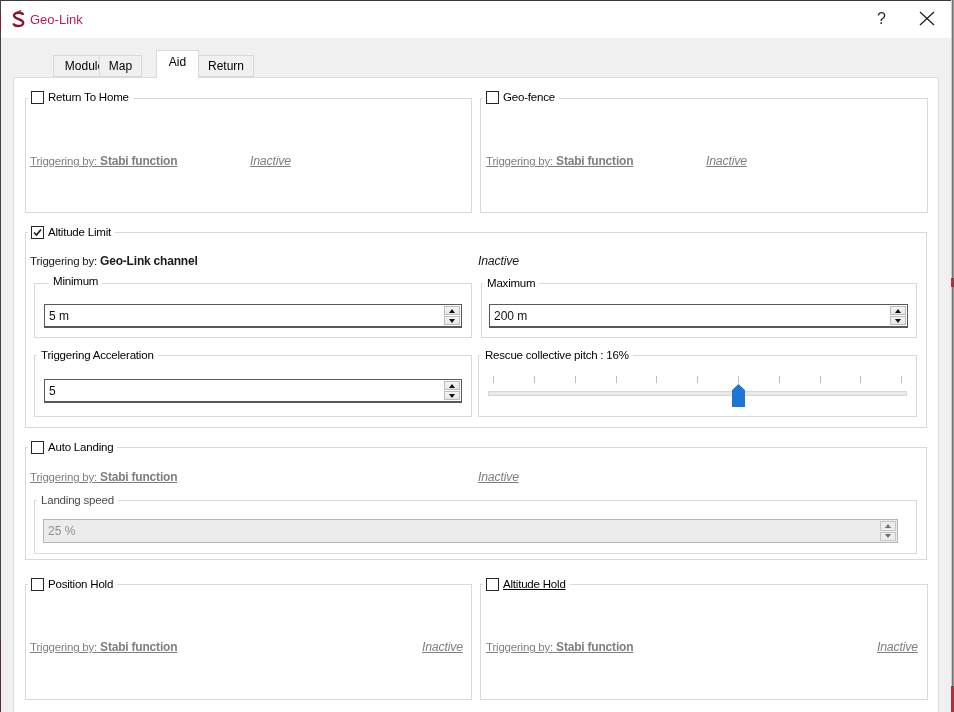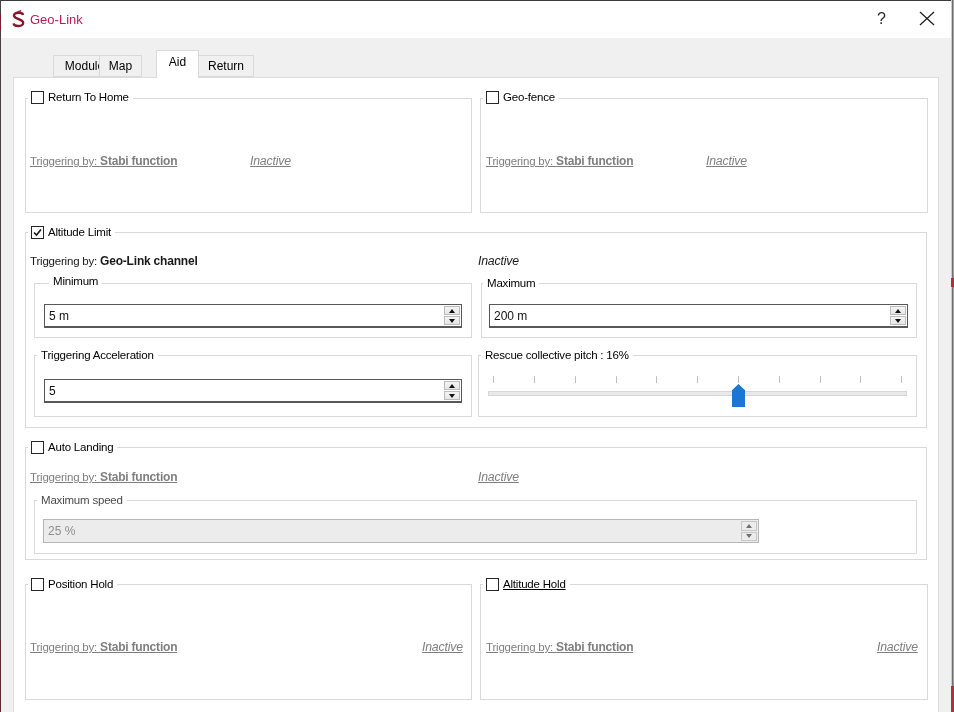--- a/index.html
+++ b/index.html
@@ -156,22 +156,22 @@
   <div class="abs tick" style="left:901px;"></div>
   <div class="abs track"></div>
   <div class="abs handle"></div>
 
   <div class="abs gb" style="left:25px;top:447px;width:902px;height:113px;"></div>
   <div class="abs legend" style="left:28px;top:439px;"><span class="cb"></span>Auto Landing</div>
   <div class="abs line gray" style="left:30px;top:471px;">Triggering by: <span class="b">Stabi function</span></div>
   <div class="abs line gray it" style="left:478px;top:471px;">Inactive</div>
 
   <div class="abs sgb" style="left:34px;top:500px;width:883px;height:54px;"></div>
-  <div class="abs slegend" style="left:37px;top:494px;color:#4a4a4a;">Maximum speed</div>
-  <div class="abs spin dis" style="left:43px;top:519px;width:716px;height:24px;">
+  <div class="abs slegend" style="left:37px;top:494px;color:#4a4a4a;">Landing speed</div>
+  <div class="abs spin dis" style="left:43px;top:519px;width:855px;height:24px;">
     <span class="val">25 %</span>
     <span class="spinbtns">
       <span class="sbtn up">
         <span class="tri-up"></span>
       </span>
       <span class="sbtn">
         <span class="tri-dn"></span>
       </span>
     </span>
   </div>

